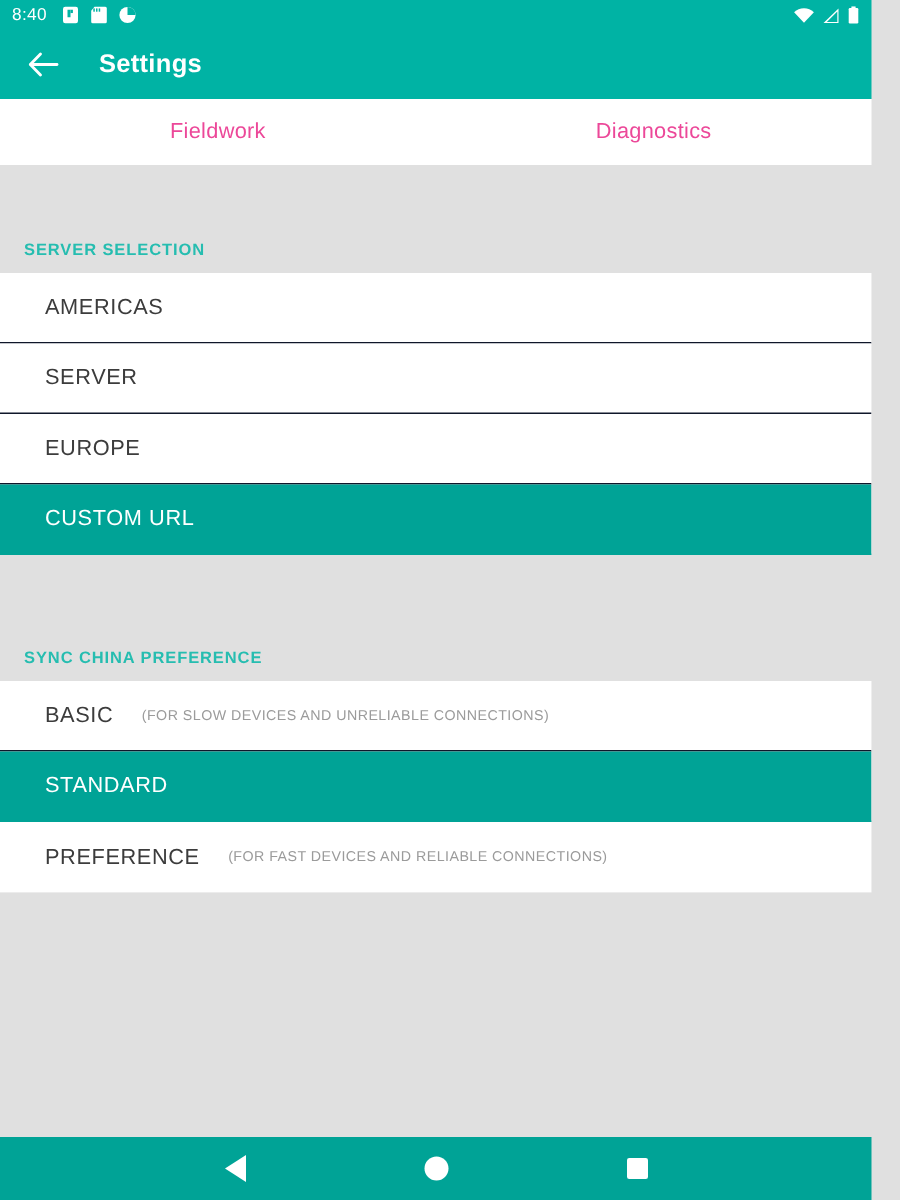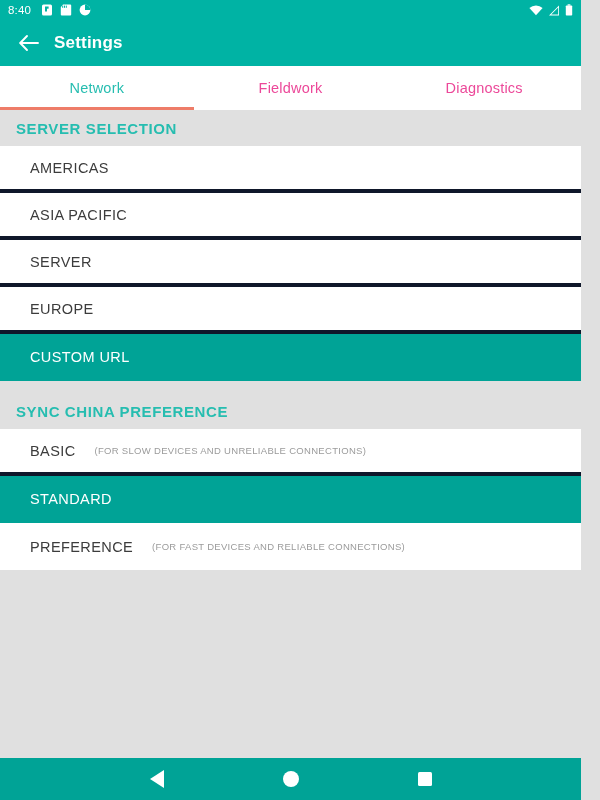--- a/index.html
+++ b/index.html
@@ -25,21 +25,21 @@
   
   .appbar {
     height:46px; background:#00b3a4; color:#fff;
     display:flex; align-items:center; padding:0 16px; flex:0 0 auto;
   }
   .back-btn {
     width:26px; height:26px; display:flex; align-items:center; justify-content:center;
     cursor:pointer;
   }
   .appbar-title {
-    font-size:17px; font-weight:bold; margin-left:12px; letter-spacing:.2px;
+    font-size:17px; font-weight:bold; margin-left:24px; letter-spacing:.2px;
   }
 
   
   .tabbar {
     height:44px; background:#ffffff; display:flex; flex:0 0 auto;
     position:relative;
   }
   .tab {
     flex:1; display:flex; align-items:center; justify-content:center;
     font-size:14.5px; color:#ec4899; cursor:pointer; position:relative;
@@ -49,31 +49,31 @@
   .tab.active::after {
     content:""; position:absolute; left:0; right:0; bottom:0;
     height:3px; background:#ee7c68;
   }
 
   
   .content { flex:1 1 auto; background:#e0e0e0; overflow:hidden; }
 
   .section-header {
     background:#e0e0e0; color:#26bdb0;
-    font-size:15px; font-weight:bold; letter-spacing:.6px;
+    font-size:11px; font-weight:bold; letter-spacing:.6px;
     padding:0 16px 0 16px; display:flex; align-items:flex-end;
-    height:36px; padding-bottom:9px;
+    height:36px; padding-bottom:9px;margin-top:36px;
   }
   .section-gap { height:12px; background:#e0e0e0; }
 
   .list { background:#ffffff; }
   .row {
     height:47px; display:flex; align-items:center;
     padding-left:30px; background:#ffffff;
-    border-bottom:4px solid #0f172a; cursor:pointer;
+    border-bottom:1px solid #0f172a; cursor:pointer;
   }
   .row:last-child { border-bottom:none; }
   .row .label {
     font-size:14.5px; color:#3c3c3c; letter-spacing:.4px;
   }
   .row .sublabel {
     font-size:9.5px; color:#9b9b9b; letter-spacing:.3px; margin-left:19px;
   }
   .row.selected { background:#00a396; border-bottom:1px solid #00a396;align-items:center; }
   .row.selected .label { color:#ffffff; }
@@ -135,34 +135,30 @@
     <div class="back-btn">
       <svg width="22" height="18" viewBox="0 0 22 18">
         <path d="M9 2 L2.2 9 L9 16" stroke="#ffffff" stroke-width="1.9" fill="none" stroke-linecap="round" stroke-linejoin="round"></path>
         <line x1="2.6" y1="9" x2="20" y2="9" stroke="#ffffff" stroke-width="1.9" stroke-linecap="round"></line>
       </svg>
     </div>
     <div class="appbar-title">Settings</div>
   </div>
 
   <div class="tabbar">
-    <div class="tab active">Network</div>
     <div class="tab">Fieldwork</div>
     <div class="tab">Diagnostics</div>
   </div>
 
   <div class="content">
 
     <div class="section-header">SERVER SELECTION</div>
     <div class="list">
       <div class="row">
         <span class="label">AMERICAS</span>
-      </div>
-      <div class="row">
-        <span class="label">ASIA PACIFIC</span>
       </div>
       <div class="row">
         <span class="label">SERVER</span>
       </div>
       <div class="row">
         <span class="label">EUROPE</span>
       </div>
       <div class="row selected">
         <span class="label">CUSTOM URL</span>
       </div>

